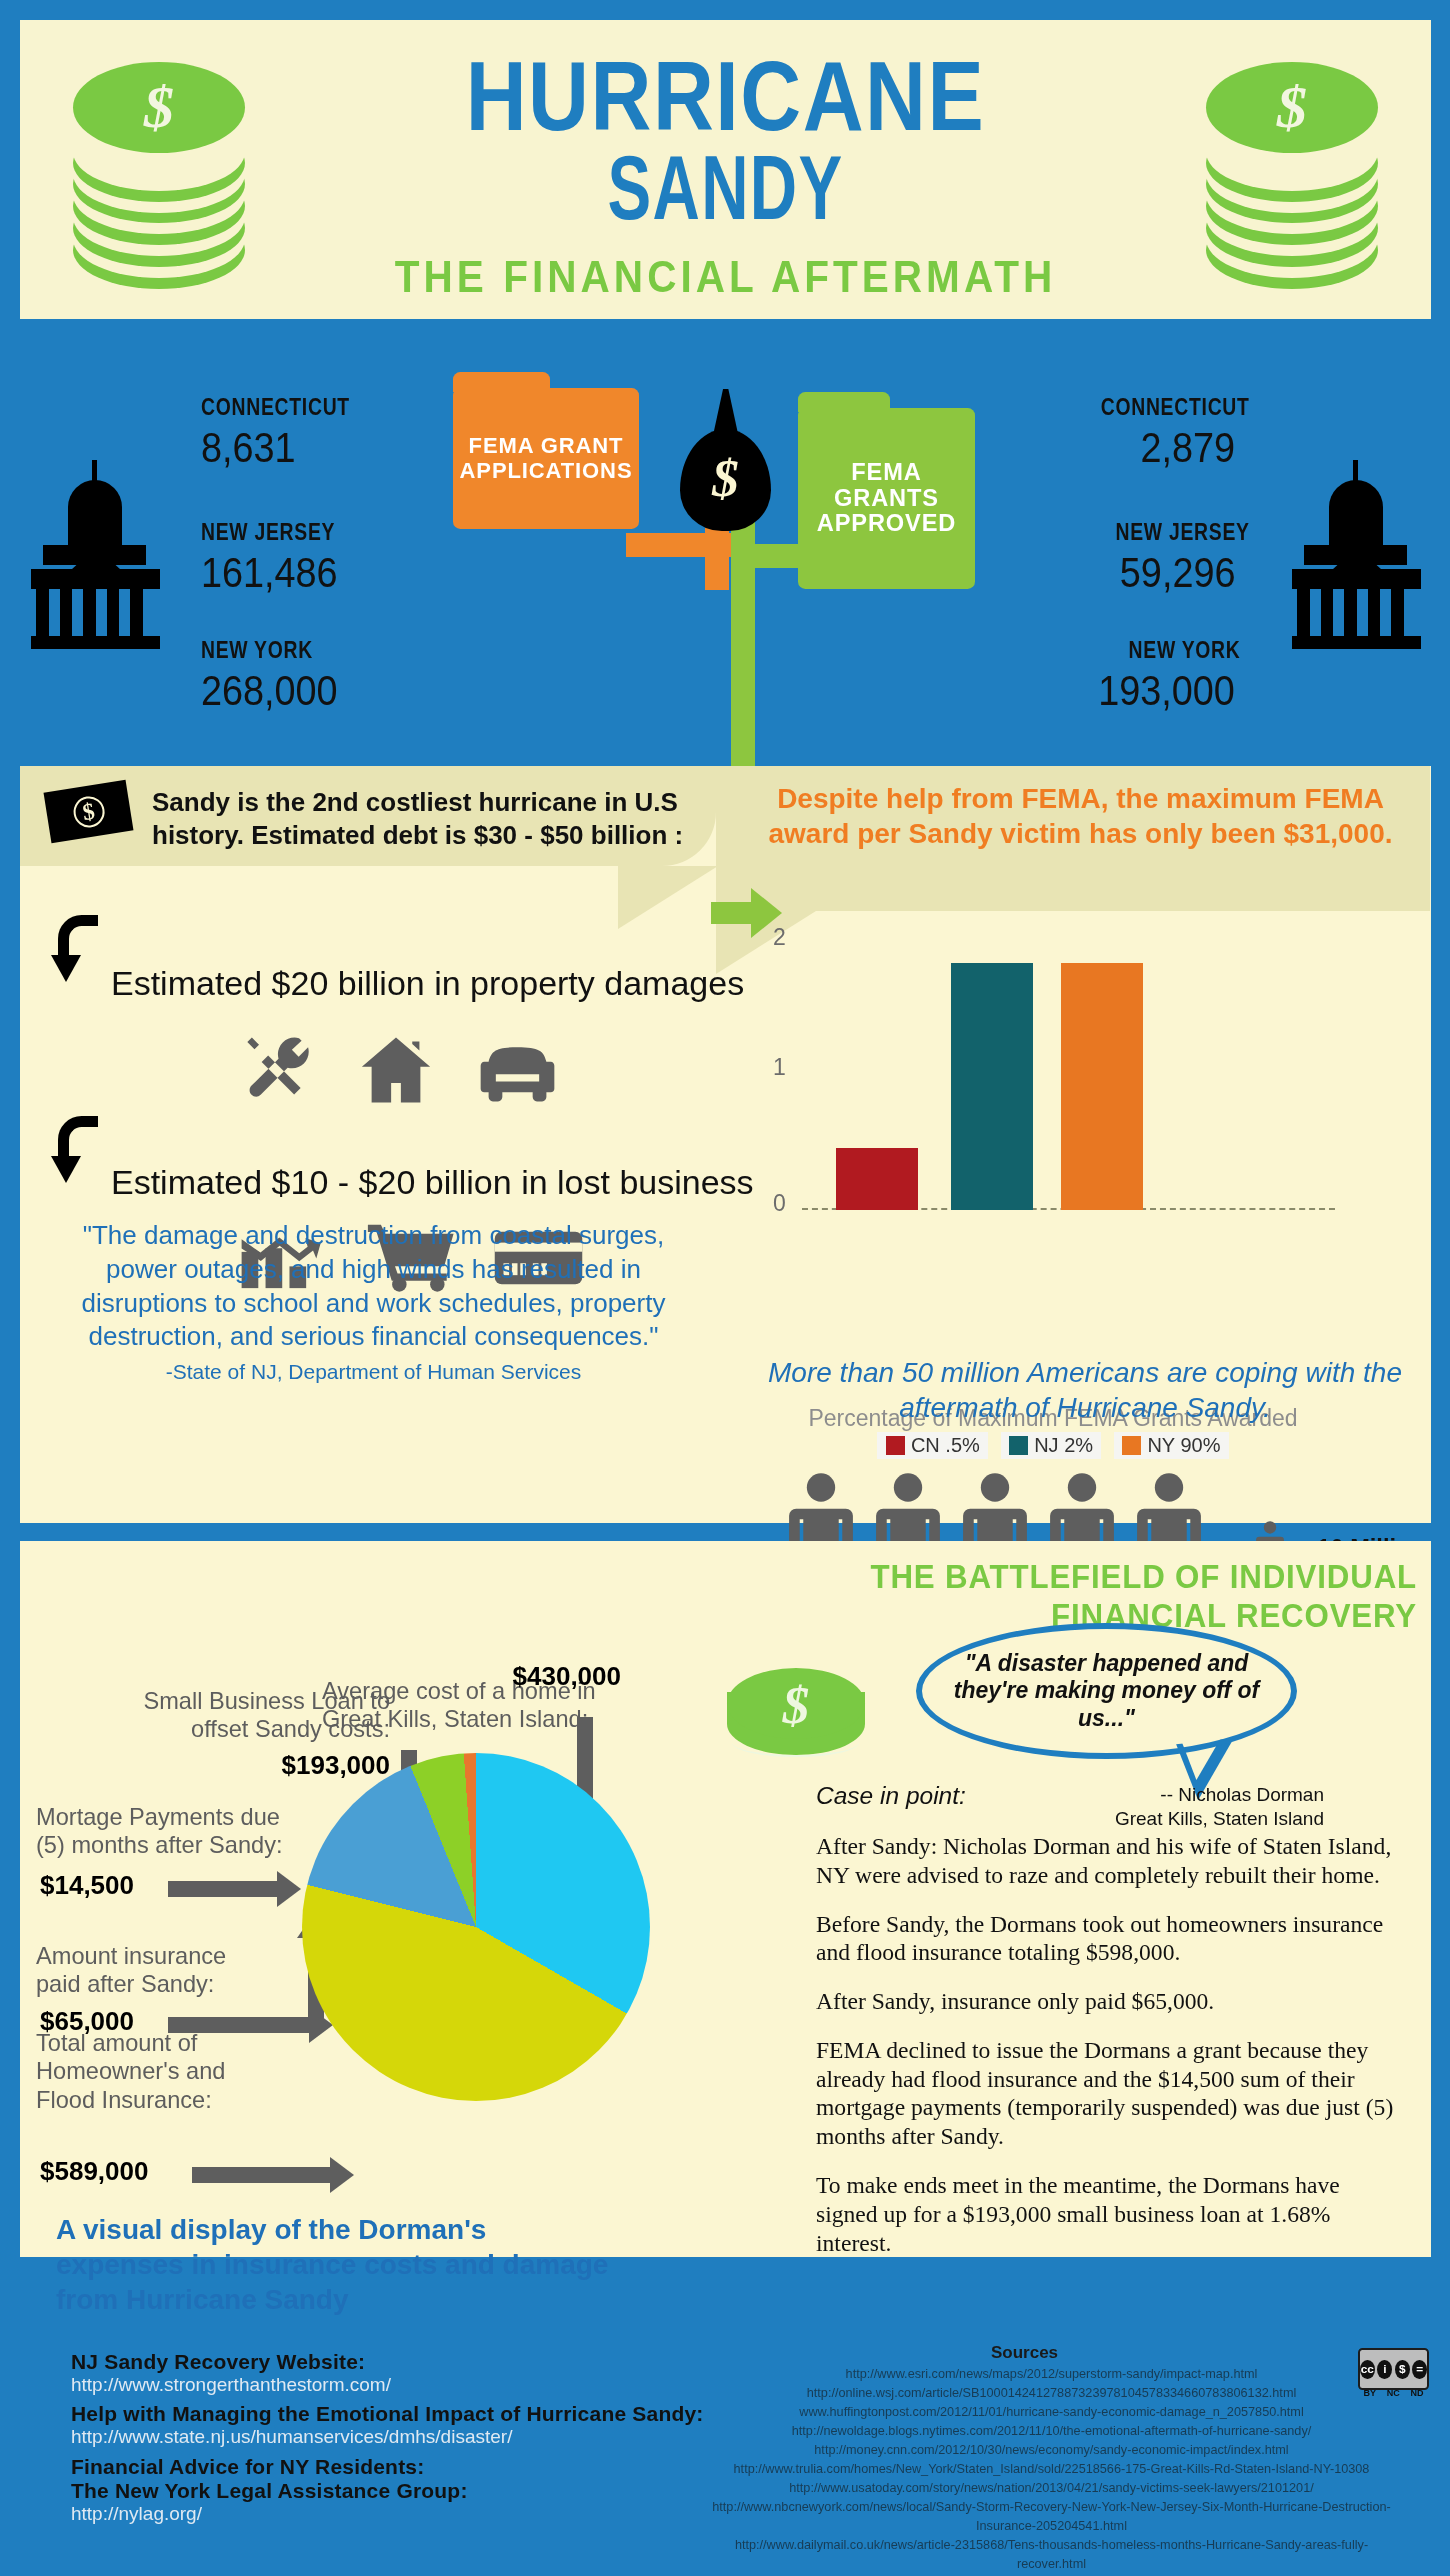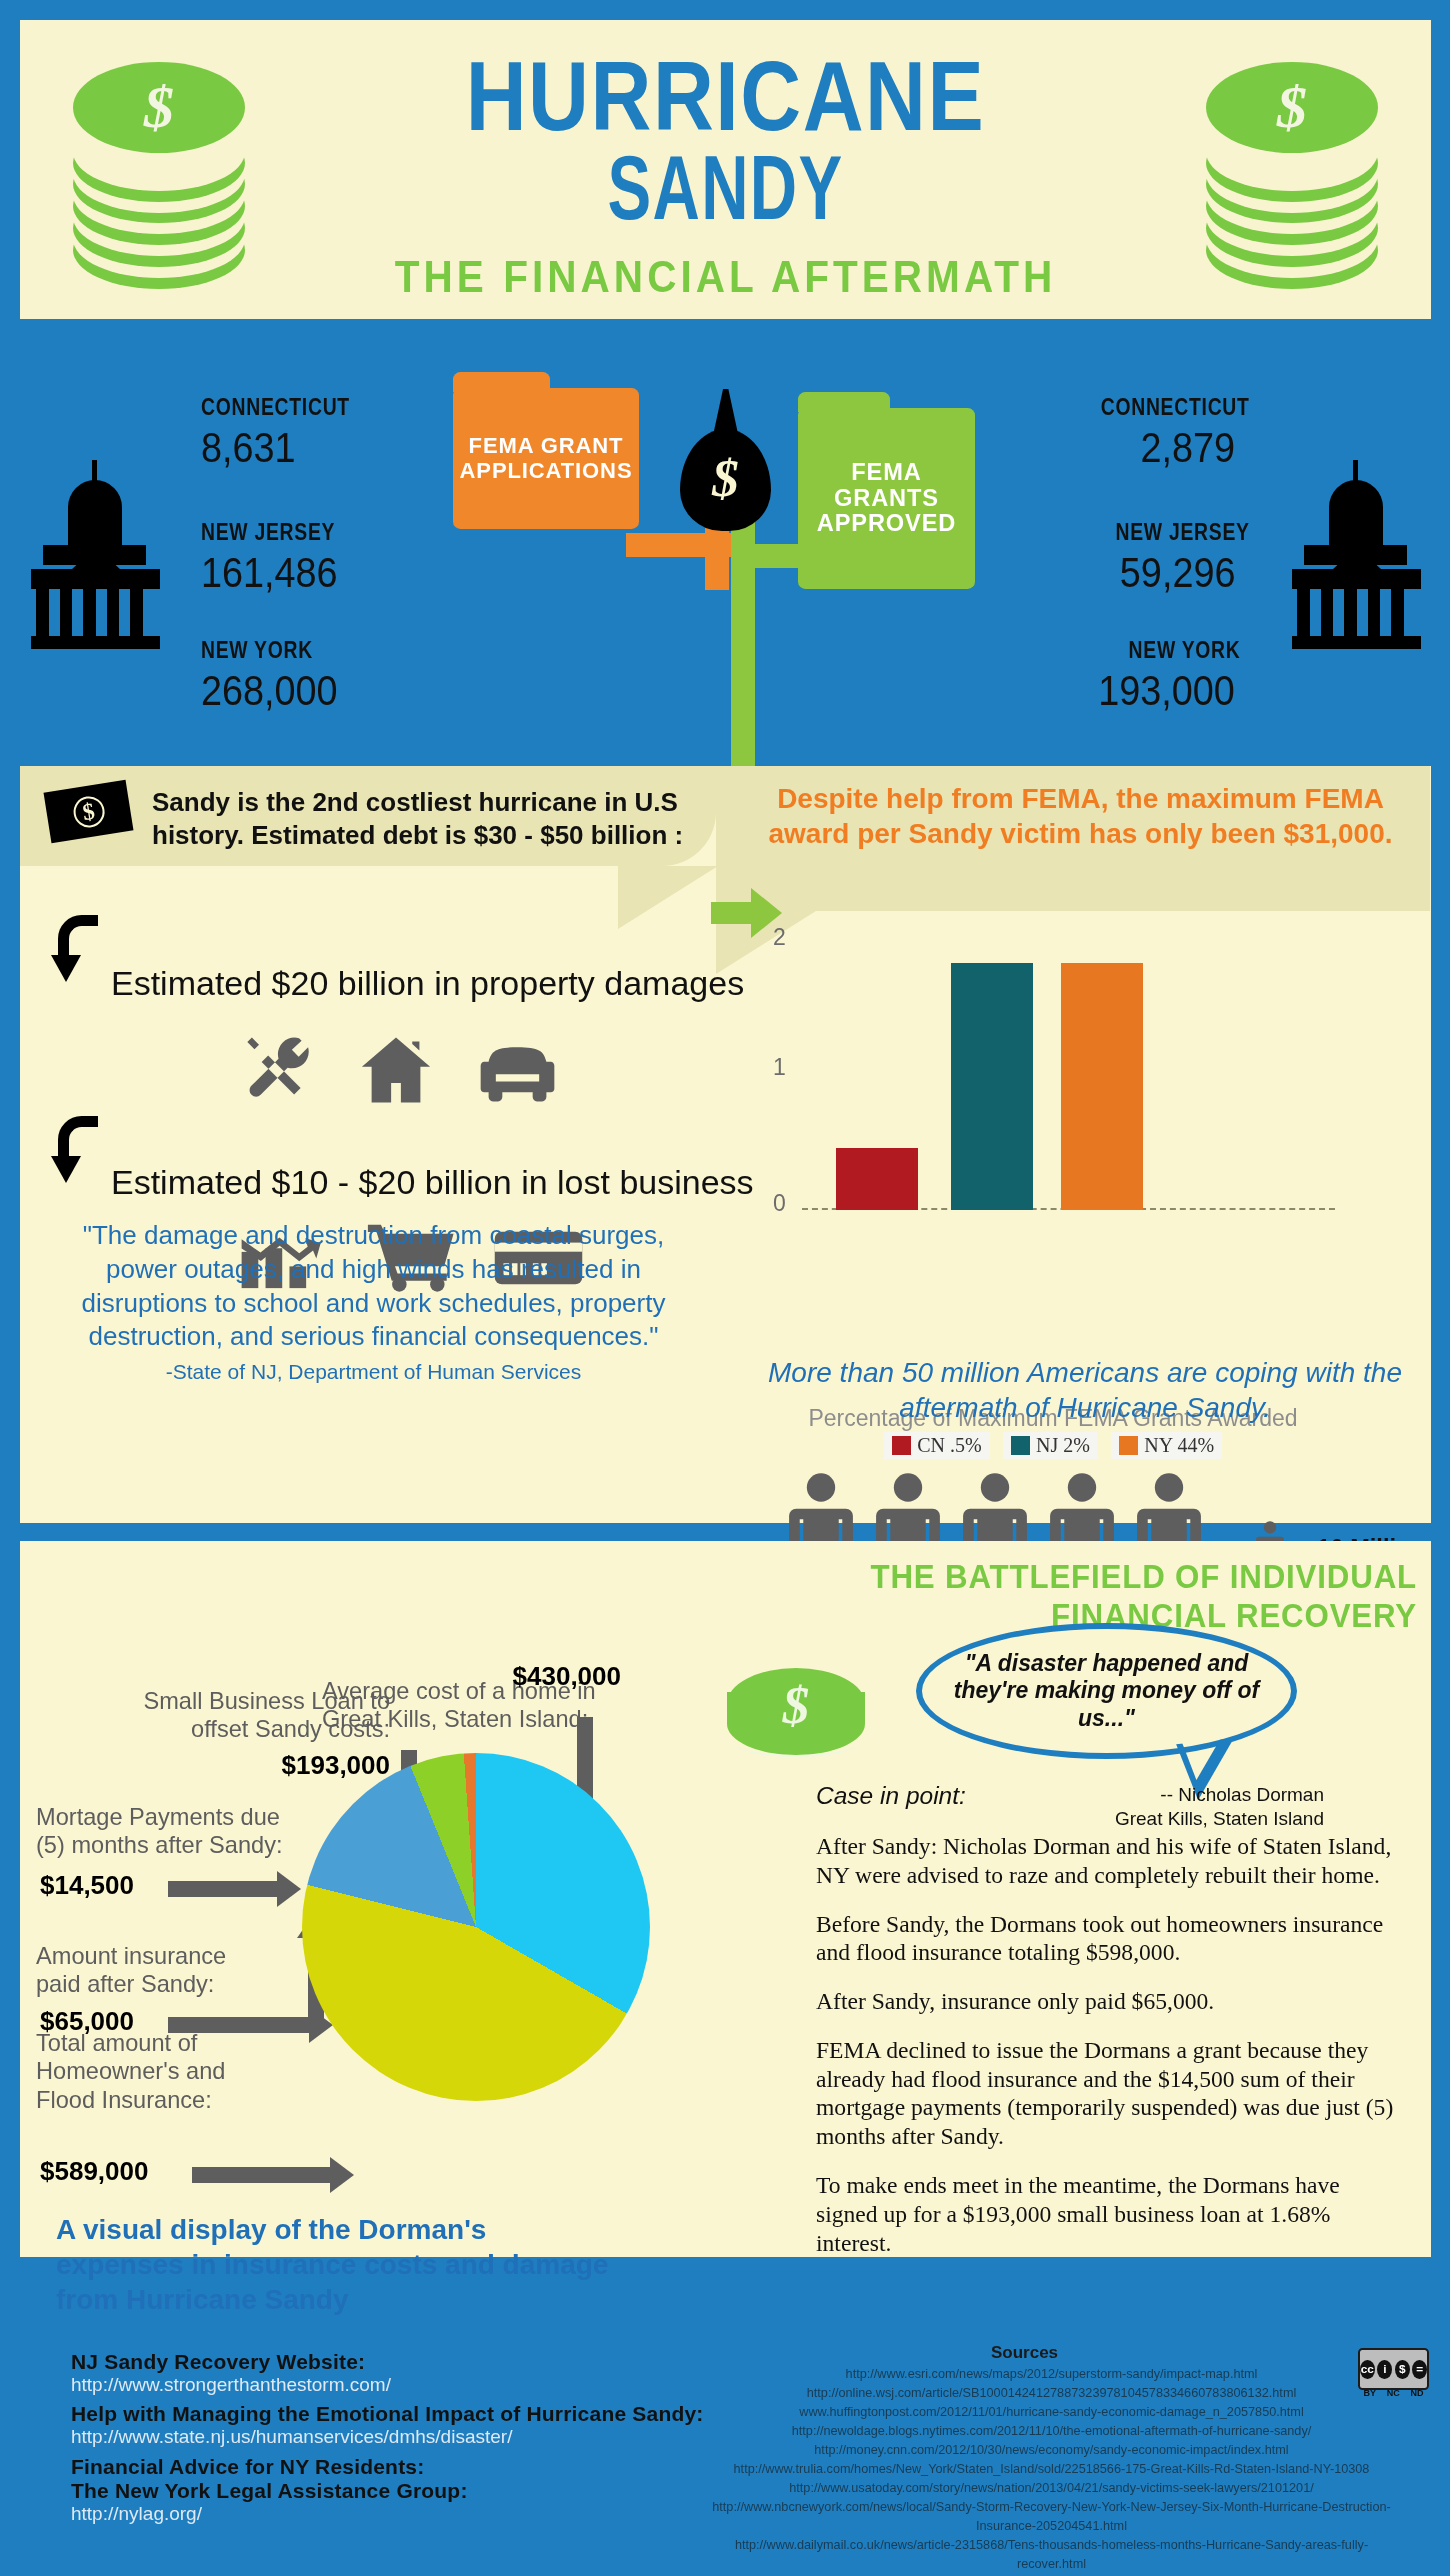--- a/index.html
+++ b/index.html
@@ -127,21 +127,21 @@
   .bar { position:absolute; bottom:0; }
   #baseline { position:absolute; left:29px; right:0; bottom:0; height:0;
      border-top:2.7px dashed #8a8a6a;}
   #barchart-xlabel { position:absolute; left:734px; top:639px; width:598px;
      text-align:center; color:#8d8d8d; font-size:23px;
      font-family:"Liberation Sans Narrow","Liberation Sans",sans-serif;}
   #legend { position:absolute; left:734px; top:666px; width:598px;
      display:flex; justify-content:center; gap:12.7px;}
   .legend-item { display:flex; align-items:center; gap:6.3px;
      background:#f5f5f2; padding:1.8px 8.2px; font-size:20px; color:#333;
-     font-family:Liberation Serif, serif;}
+     font-family:Liberation Sans, sans-serif;}
   .legend-sw { width:19px; height:19px; display:inline-block; }
 
   .person { position:absolute; }
   #people-note { position:absolute; color:#111; font-size:23.6px; font-weight:bold;}
   #people-caption { position:absolute; left:716px; top:589px; width:698px;
      text-align:center; color:#1f70b8; font-size:28px; font-style:italic;
      font-family:"Liberation Sans Narrow","Liberation Sans",sans-serif; line-height:1.25;}
 
   
   #battle { left:20px; top:1541px; width:1411px; height:716px; }
@@ -385,21 +385,21 @@
     <div class="legend-item">
       <span class="legend-sw" style="background:#b11a20;"></span>
       <span>CN .5%</span>
     </div>
     <div class="legend-item">
       <span class="legend-sw" style="background:#12626b;"></span>
       <span>NJ 2%</span>
     </div>
     <div class="legend-item">
       <span class="legend-sw" style="background:#e87722;"></span>
-      <span>NY 44%</span>
+      <span>NY 90%</span>
     </div>
   </div>
 
   <svg class="person" style="left:762px;top:707px;" width="78" height="114" viewBox="0 0 22 32">
     <circle class="gicon" cx="11" cy="4" r="4"></circle>
     <path class="gicon" d="M4 10h14a2 2 0 012 2v9h-3v-8h-1v19h-4V20h-2v12H6V13H5v8H2v-9a2 2 0 012-2z"></path>
   </svg>
   <svg class="person" style="left:849px;top:707px;" width="78" height="114" viewBox="0 0 22 32">
     <circle class="gicon" cx="11" cy="4" r="4"></circle>
     <path class="gicon" d="M4 10h14a2 2 0 012 2v9h-3v-8h-1v19h-4V20h-2v12H6V13H5v8H2v-9a2 2 0 012-2z"></path>

